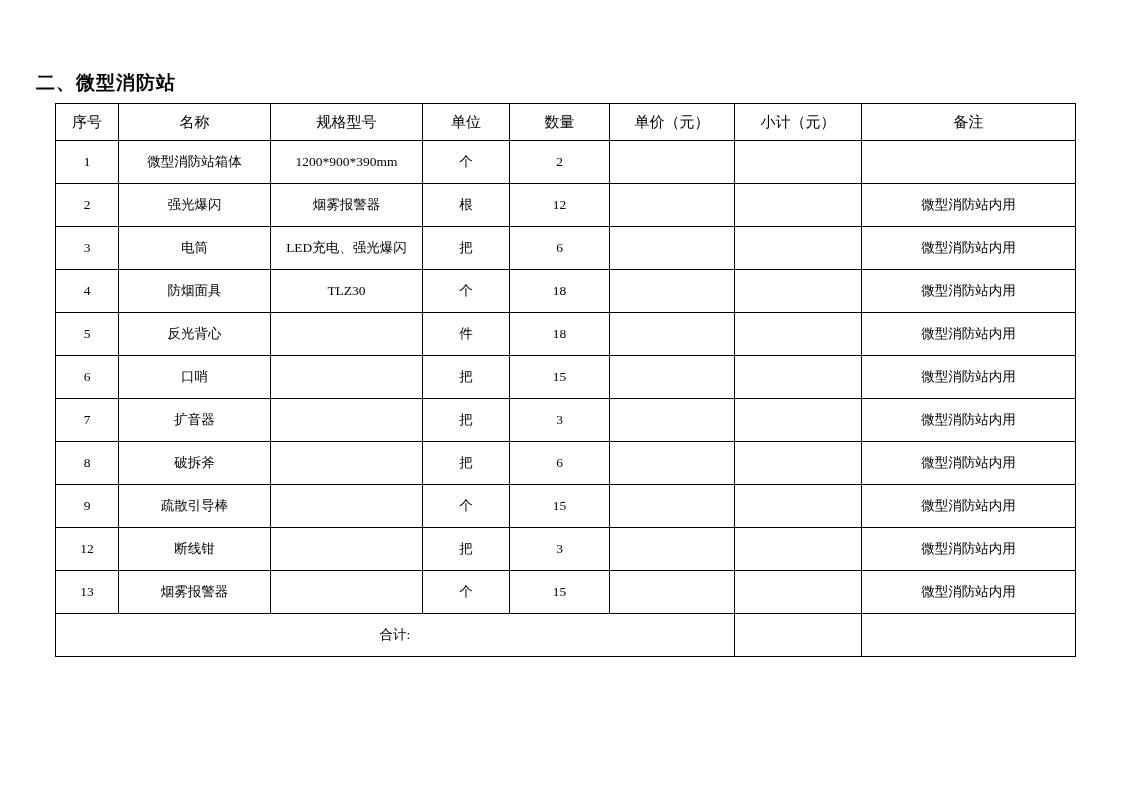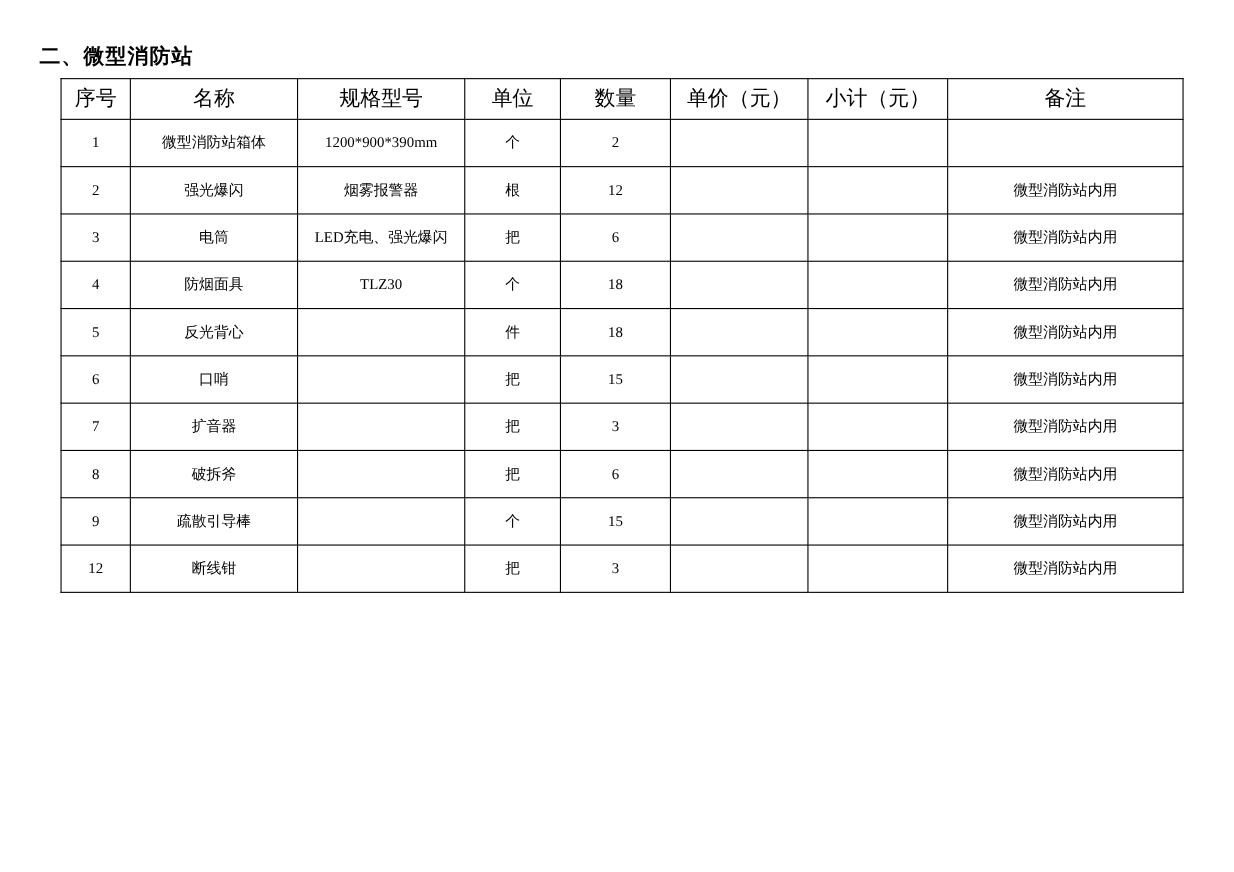--- a/index.html
+++ b/index.html
@@ -13,20 +13,21 @@
     font-family: "Liberation Serif", "DejaVu Serif", serif;
     color: #000000;
     position: relative;
     overflow: hidden;
   }
   .page {
     position: relative;
     width: 1122px;
     height: 674px;
     box-sizing: border-box;
+    margin-top: 32px;
   }
   .section-title {
     position: absolute;
     left: 36px;
     top: 38px;
     font-size: 19px;
     font-weight: bold;
     letter-spacing: 1px;
     font-family: "Liberation Serif", "DejaVu Serif", serif;
     white-space: nowrap;
@@ -50,21 +51,21 @@
     font-size: 13.5px;
     font-family: "Liberation Serif", "DejaVu Serif", serif;
     padding: 0;
     height: 42px;
     line-height: 1.2;
     overflow: hidden;
     white-space: nowrap;
   }
   table.items thead td {
     height: 36px;
-    font-size: 19px;
+    font-size: 15px;
   }
   
   col.c0 { width: 63px; }
   col.c1 { width: 152px; }
   col.c2 { width: 152px; }
   col.c3 { width: 87px; }
   col.c4 { width: 100px; }
   col.c5 { width: 125px; }
   col.c6 { width: 127px; }
   col.c7 { width: 214px; }
@@ -206,17 +207,32 @@
         <tr>
           <td>12</td>
           <td>断线钳</td>
           <td class="spec-small"></td>
           <td>把</td>
           <td>3</td>
           <td></td>
           <td></td>
           <td>微型消防站内用</td>
         </tr>
+        <tr>
+          <td>13</td>
+          <td>烟雾报警器</td>
+          <td class="spec-small"></td>
+          <td>个</td>
+          <td>15</td>
+          <td></td>
+          <td></td>
+          <td>微型消防站内用</td>
+        </tr>
+        <tr class="total-row">
+          <td class="total-label" colspan="6">合计:</td>
+          <td></td>
+          <td></td>
+        </tr>
       </tbody>
     </table>
   </div>
 
 </div>
 
 </body></html>

